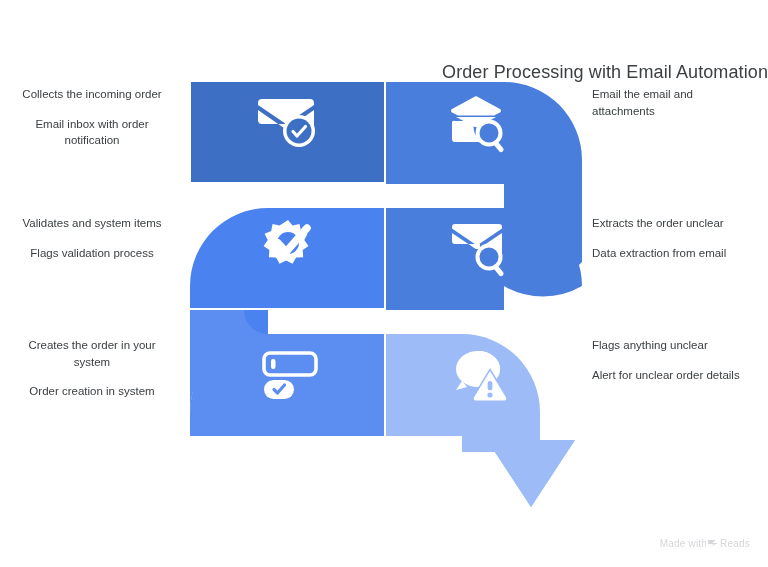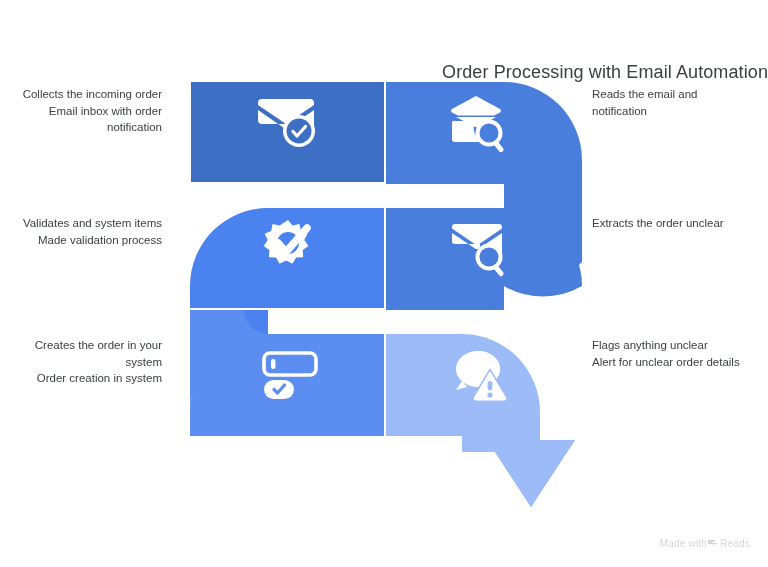--- a/index.html
+++ b/index.html
@@ -39,22 +39,22 @@
     height: 567px;
   }
   .label {
     position: absolute;
     font-size: 11.5px;
     line-height: 16.5px;
     color: #3c4043;
     width: 160px;
   }
   .label .ttl { display: block; }
-  .label .desc { display: block; }
-  .lbl-left { text-align: right; left: 2px; }
+  .label .desc { display: block; margin-top: 13px; }
+  .lbl-left { text-align: center; left: 12px; }
   .lbl-right { text-align: left; left: 592px; }
 
   .l1 { top: 86px; }
   .l2 { top: 215px; }
   .l3 { top: 337px; }
 
   .watermark {
     position: absolute;
     right: 18px;
     bottom: 18px;
@@ -236,30 +236,31 @@
       <circle cx="490" cy="395" r="2.6" fill="#9dbcf7"></circle>
     </g>
   </svg>
 
   <div class="label lbl-left l1">
     <span class="ttl">Collects the incoming order</span>
     <span class="desc">Email inbox with order notification</span>
   </div>
 
   <div class="label lbl-right l1">
-    <span class="ttl">Reads the email and notification</span>
+    <span class="ttl">Email the email and attachments</span>
   </div>
 
   <div class="label lbl-left l2">
     <span class="ttl">Validates and system items</span>
-    <span class="desc">Made validation process</span>
+    <span class="desc">Flags validation process</span>
   </div>
 
   <div class="label lbl-right l2">
     <span class="ttl">Extracts the order unclear</span>
+    <span class="desc">Data extraction from email</span>
   </div>
 
   <div class="label lbl-right l3">
     <span class="ttl">Flags anything unclear</span>
     <span class="desc">Alert for unclear order details</span>
   </div>
 
   <div class="label lbl-left l3">
     <span class="ttl">Creates the order in your system</span>
     <span class="desc">Order creation in system</span>

